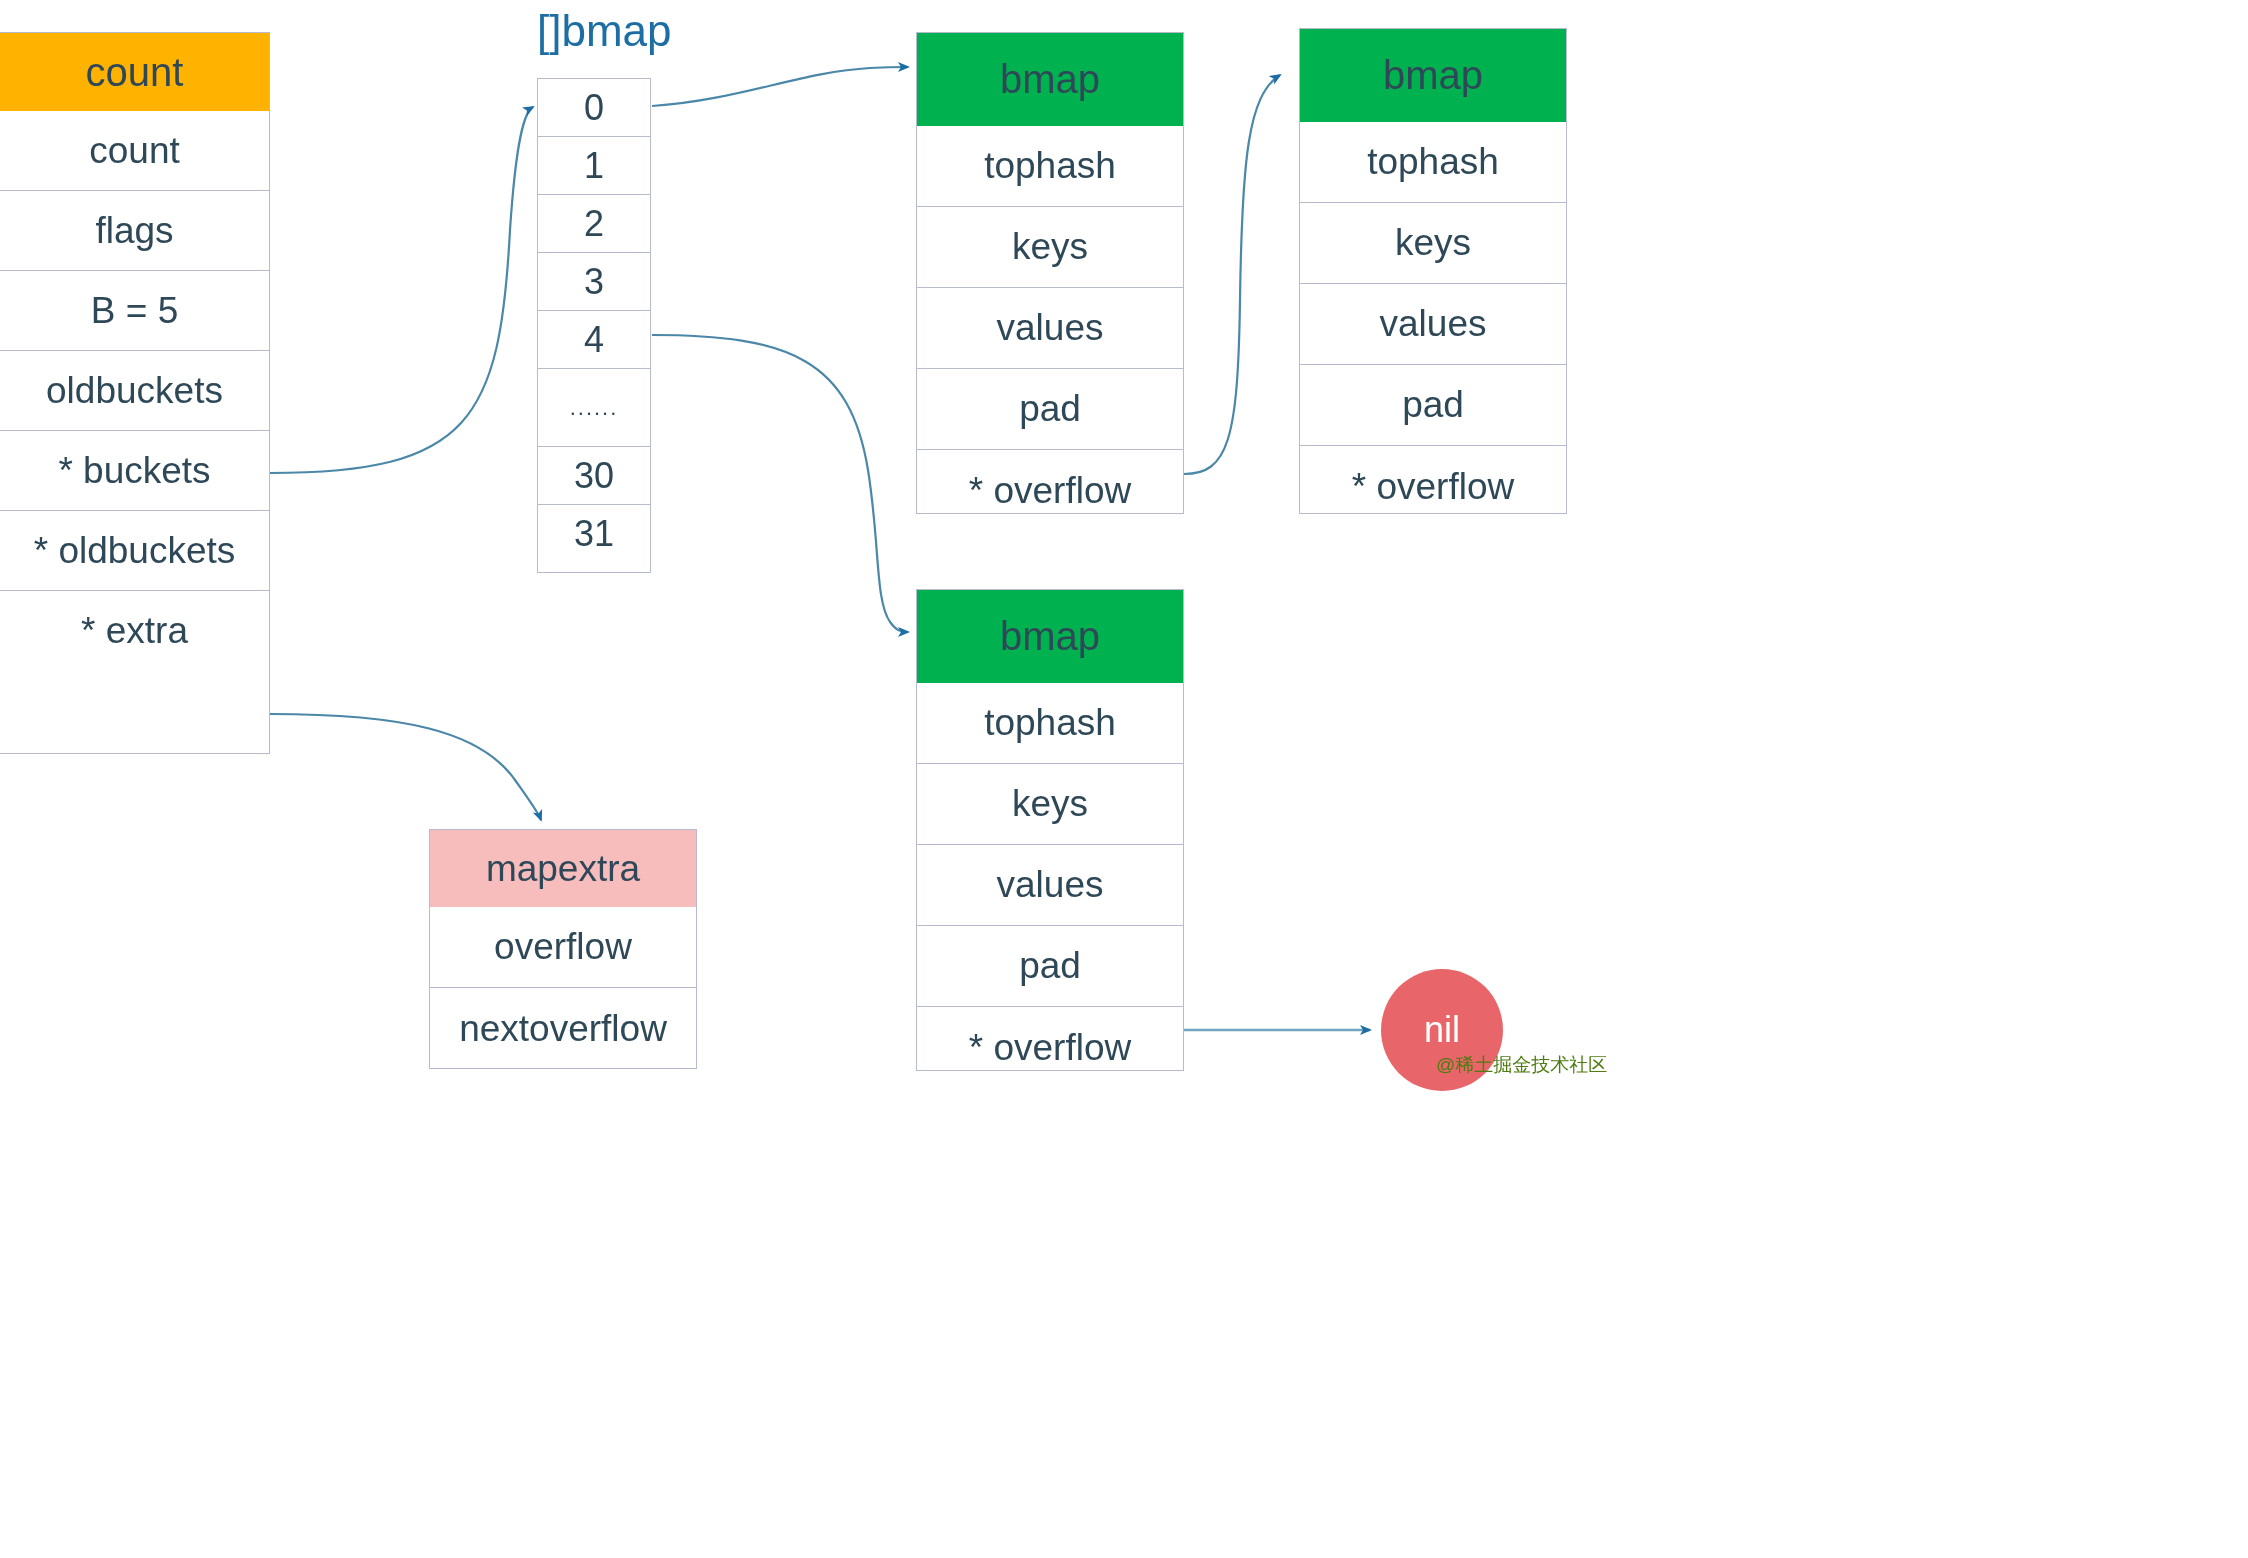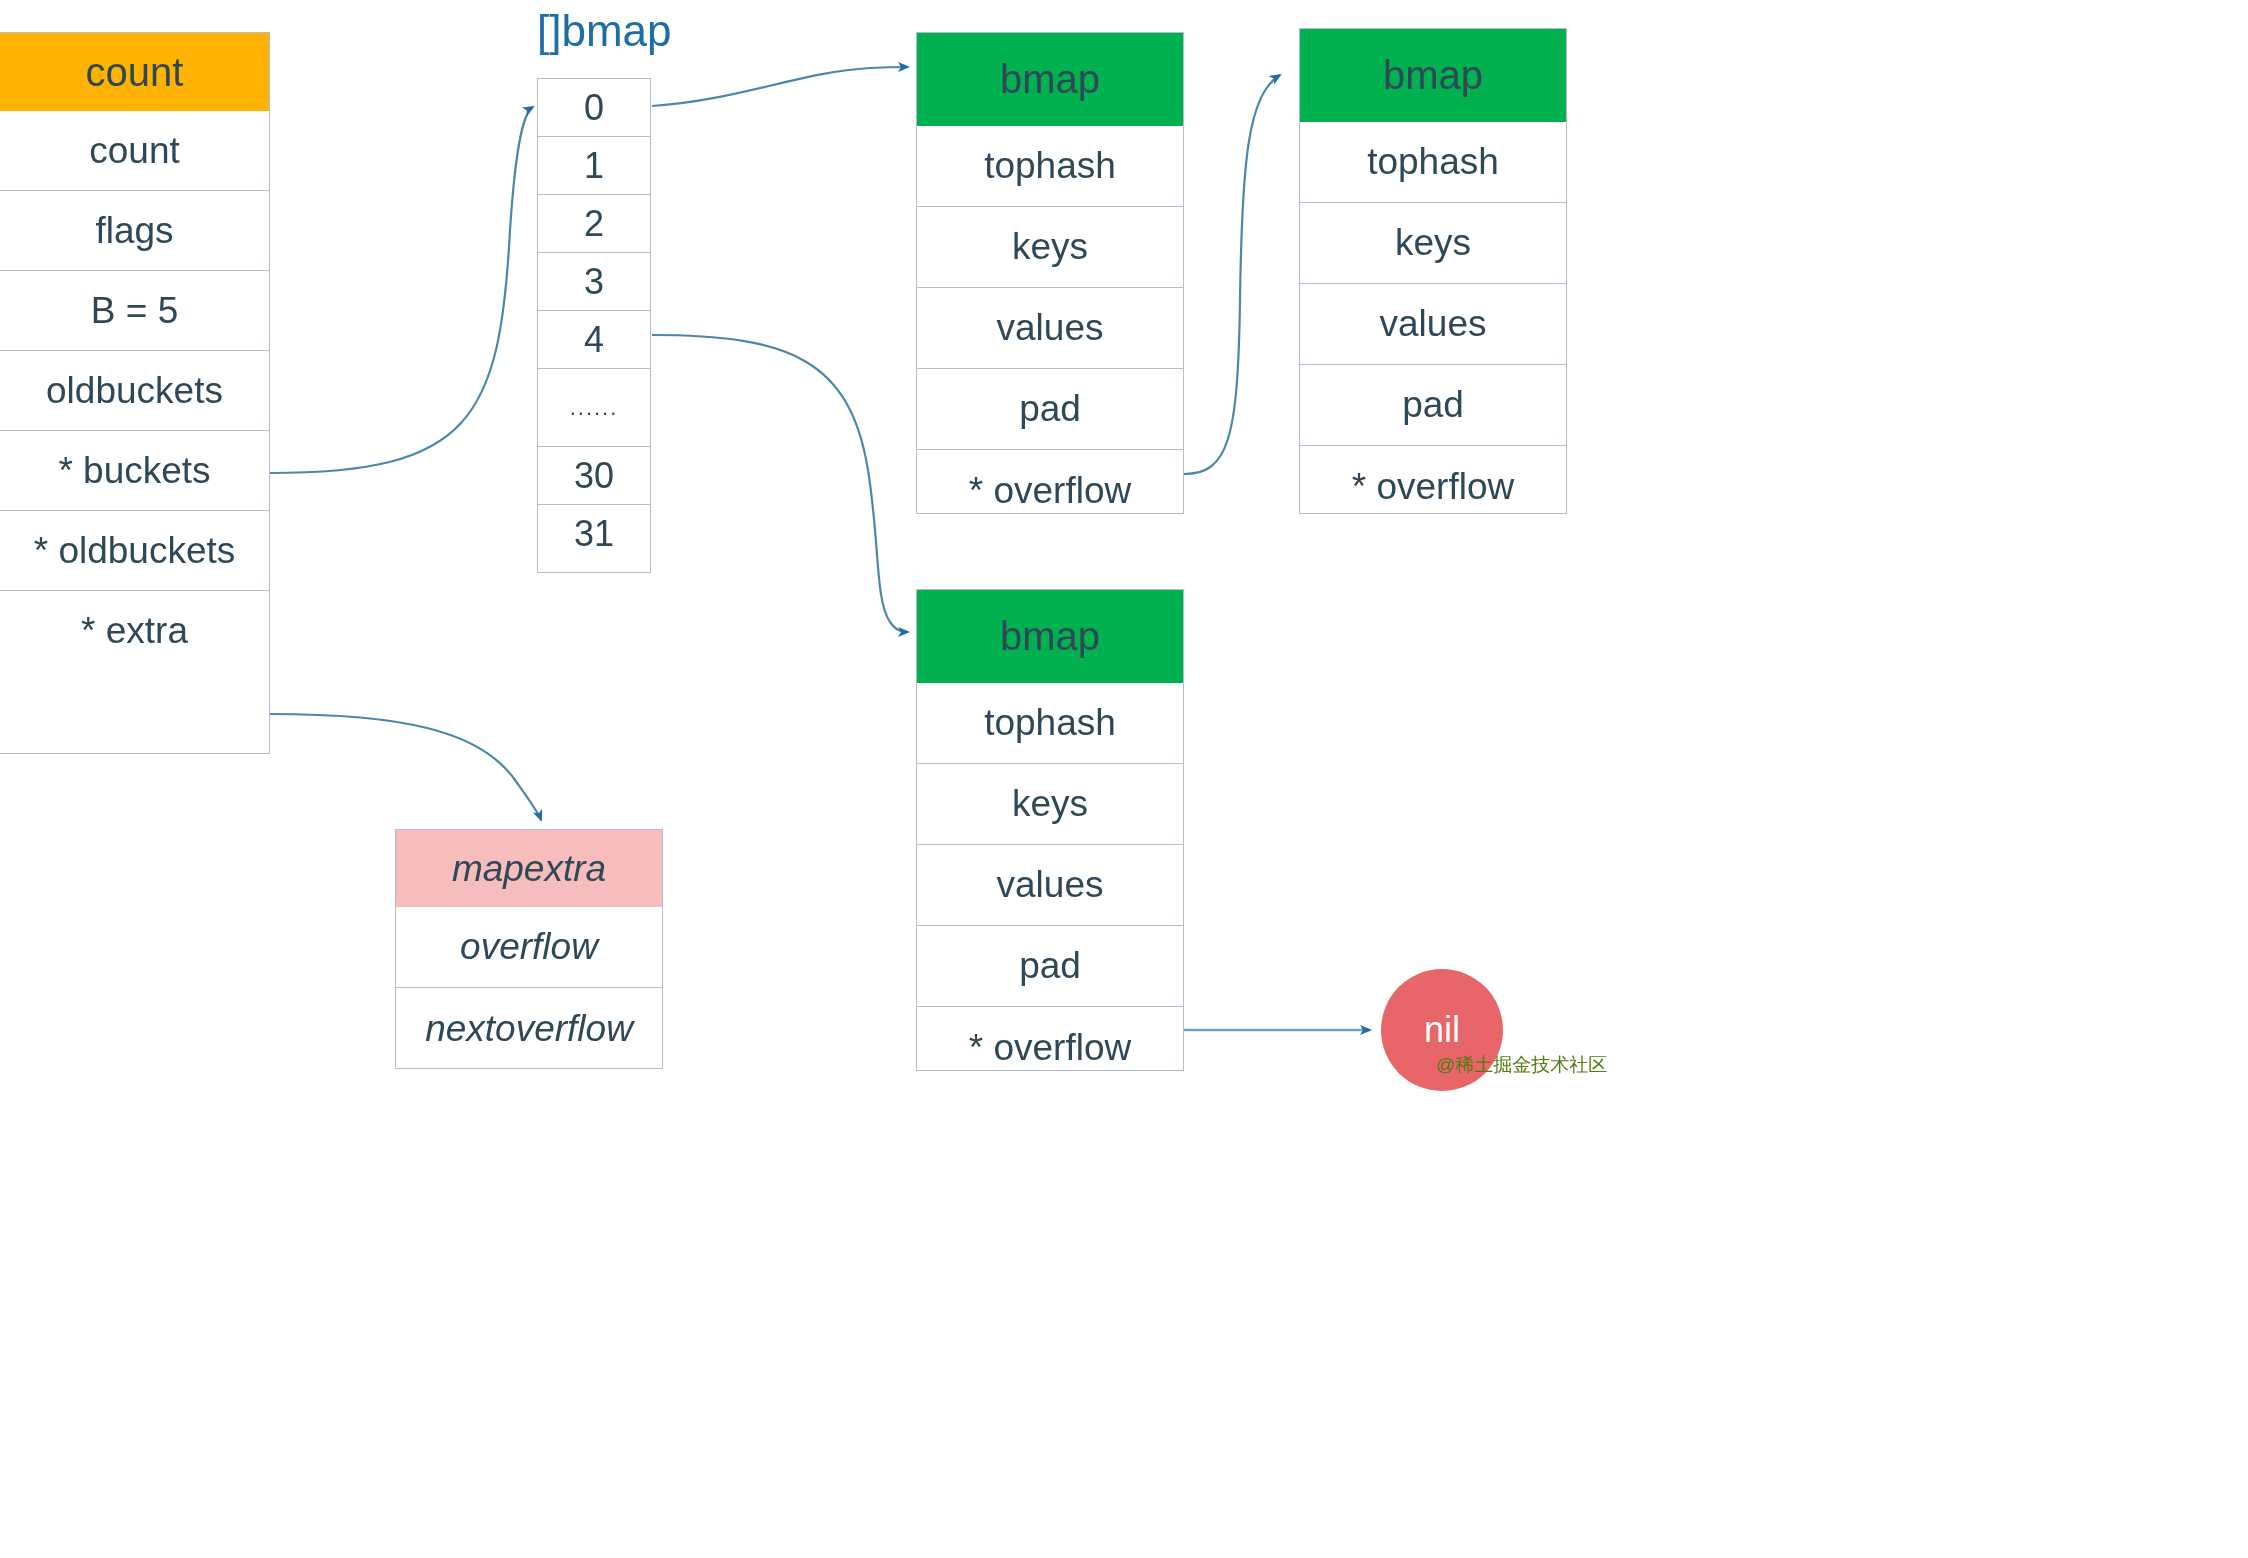--- a/index.html
+++ b/index.html
@@ -63,21 +63,21 @@
 
   
   .bmap { width: 268px; }
   .bmap .row { height: 81px; font-size: 37px; }
   .bmap .hdr { height: 93px; font-size: 40px; }
   #bmap-a { left: 916px; top: 32px; height: 482px; }
   #bmap-b { left: 1299px; top: 28px; height: 486px; }
   #bmap-c { left: 916px; top: 589px; height: 482px; }
 
   
-  #mapextra { left: 395px; top: 829px; width: 268px; height: 240px; font-style: italic; }
+  #mapextra { left: 429px; top: 829px; width: 268px; height: 240px; }
   #mapextra .row { height: 81px; font-size: 37px; }
   #mapextra .hdr { height: 77px; font-size: 37px; }
 
   
   #nil {
     position: absolute;
     left: 1381px; top: 969px;
     width: 122px; height: 122px;
     border-radius: 50%;
     background: #E8666A;

